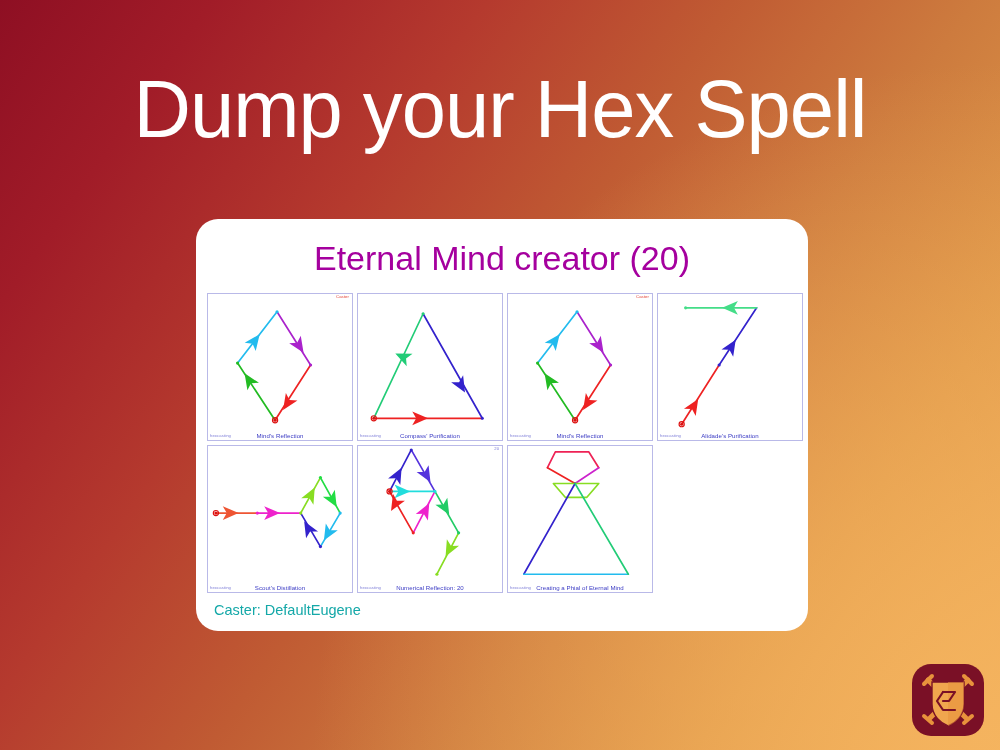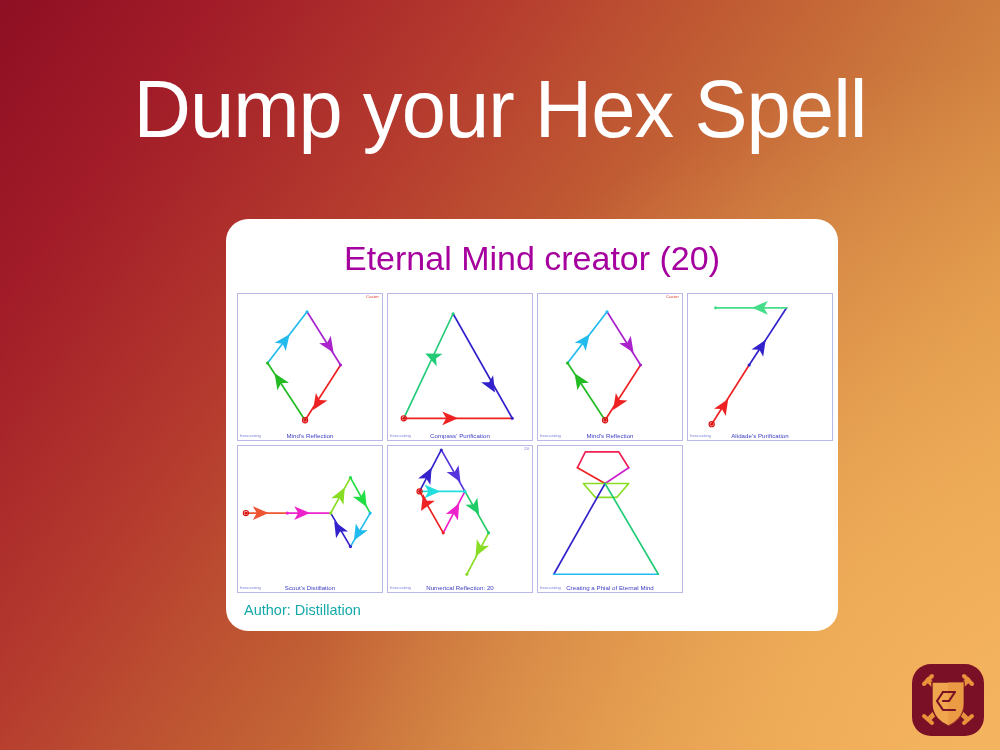--- a/index.html
+++ b/index.html
@@ -44,21 +44,20 @@
 
   
   #spell-panel {
     position: absolute;
     left: 196px;
     top: 219px;
     width: 612px;
     height: 412px;
     background: #ffffff;
     border-radius: 22px;
-    margin-left: 30px;
   }
 
   #panel-title {
     position: absolute;
     left: 0;
     top: 22px;
     width: 612px;
     text-align: center;
     color: #a5009e;
     font-size: 34px;
@@ -366,21 +365,21 @@
           <polyline points="68,38 16,130" fill="none" stroke="#3322cc" stroke-width="1.7" stroke-linecap="round" stroke-linejoin="round"></polyline>
           <polyline points="16,130 122,130" fill="none" stroke="#22bbee" stroke-width="1.7" stroke-linecap="round" stroke-linejoin="round"></polyline>
           <polyline points="122,130 68,38" fill="none" stroke="#22cc77" stroke-width="1.7" stroke-linecap="round" stroke-linejoin="round"></polyline>
         </svg>
         <div class="card-mod-label">hexcasting</div>
         <div class="card-name-label">Creating a Phial of Eternal Mind</div>
       </div>
       <div class="pattern-card empty-slot"></div>
     </div>
 
-  <div id="author-line">Author: Distillation</div>
+  <div id="author-line">Caster: DefaultEugene</div>
 </div>
 
 <div id="app-badge">
   <svg viewBox="0 0 88 88" width="88" height="88" aria-hidden="true">
     <rect x="8" y="8" width="72" height="72" rx="19" ry="19" fill="#7a1026"></rect>
 
     <g stroke="#e8923c" stroke-width="5" stroke-linecap="round" fill="none">
       <line x1="24" y1="24" x2="62" y2="62"></line>
       <line x1="64" y1="24" x2="26" y2="62"></line>
     </g>

